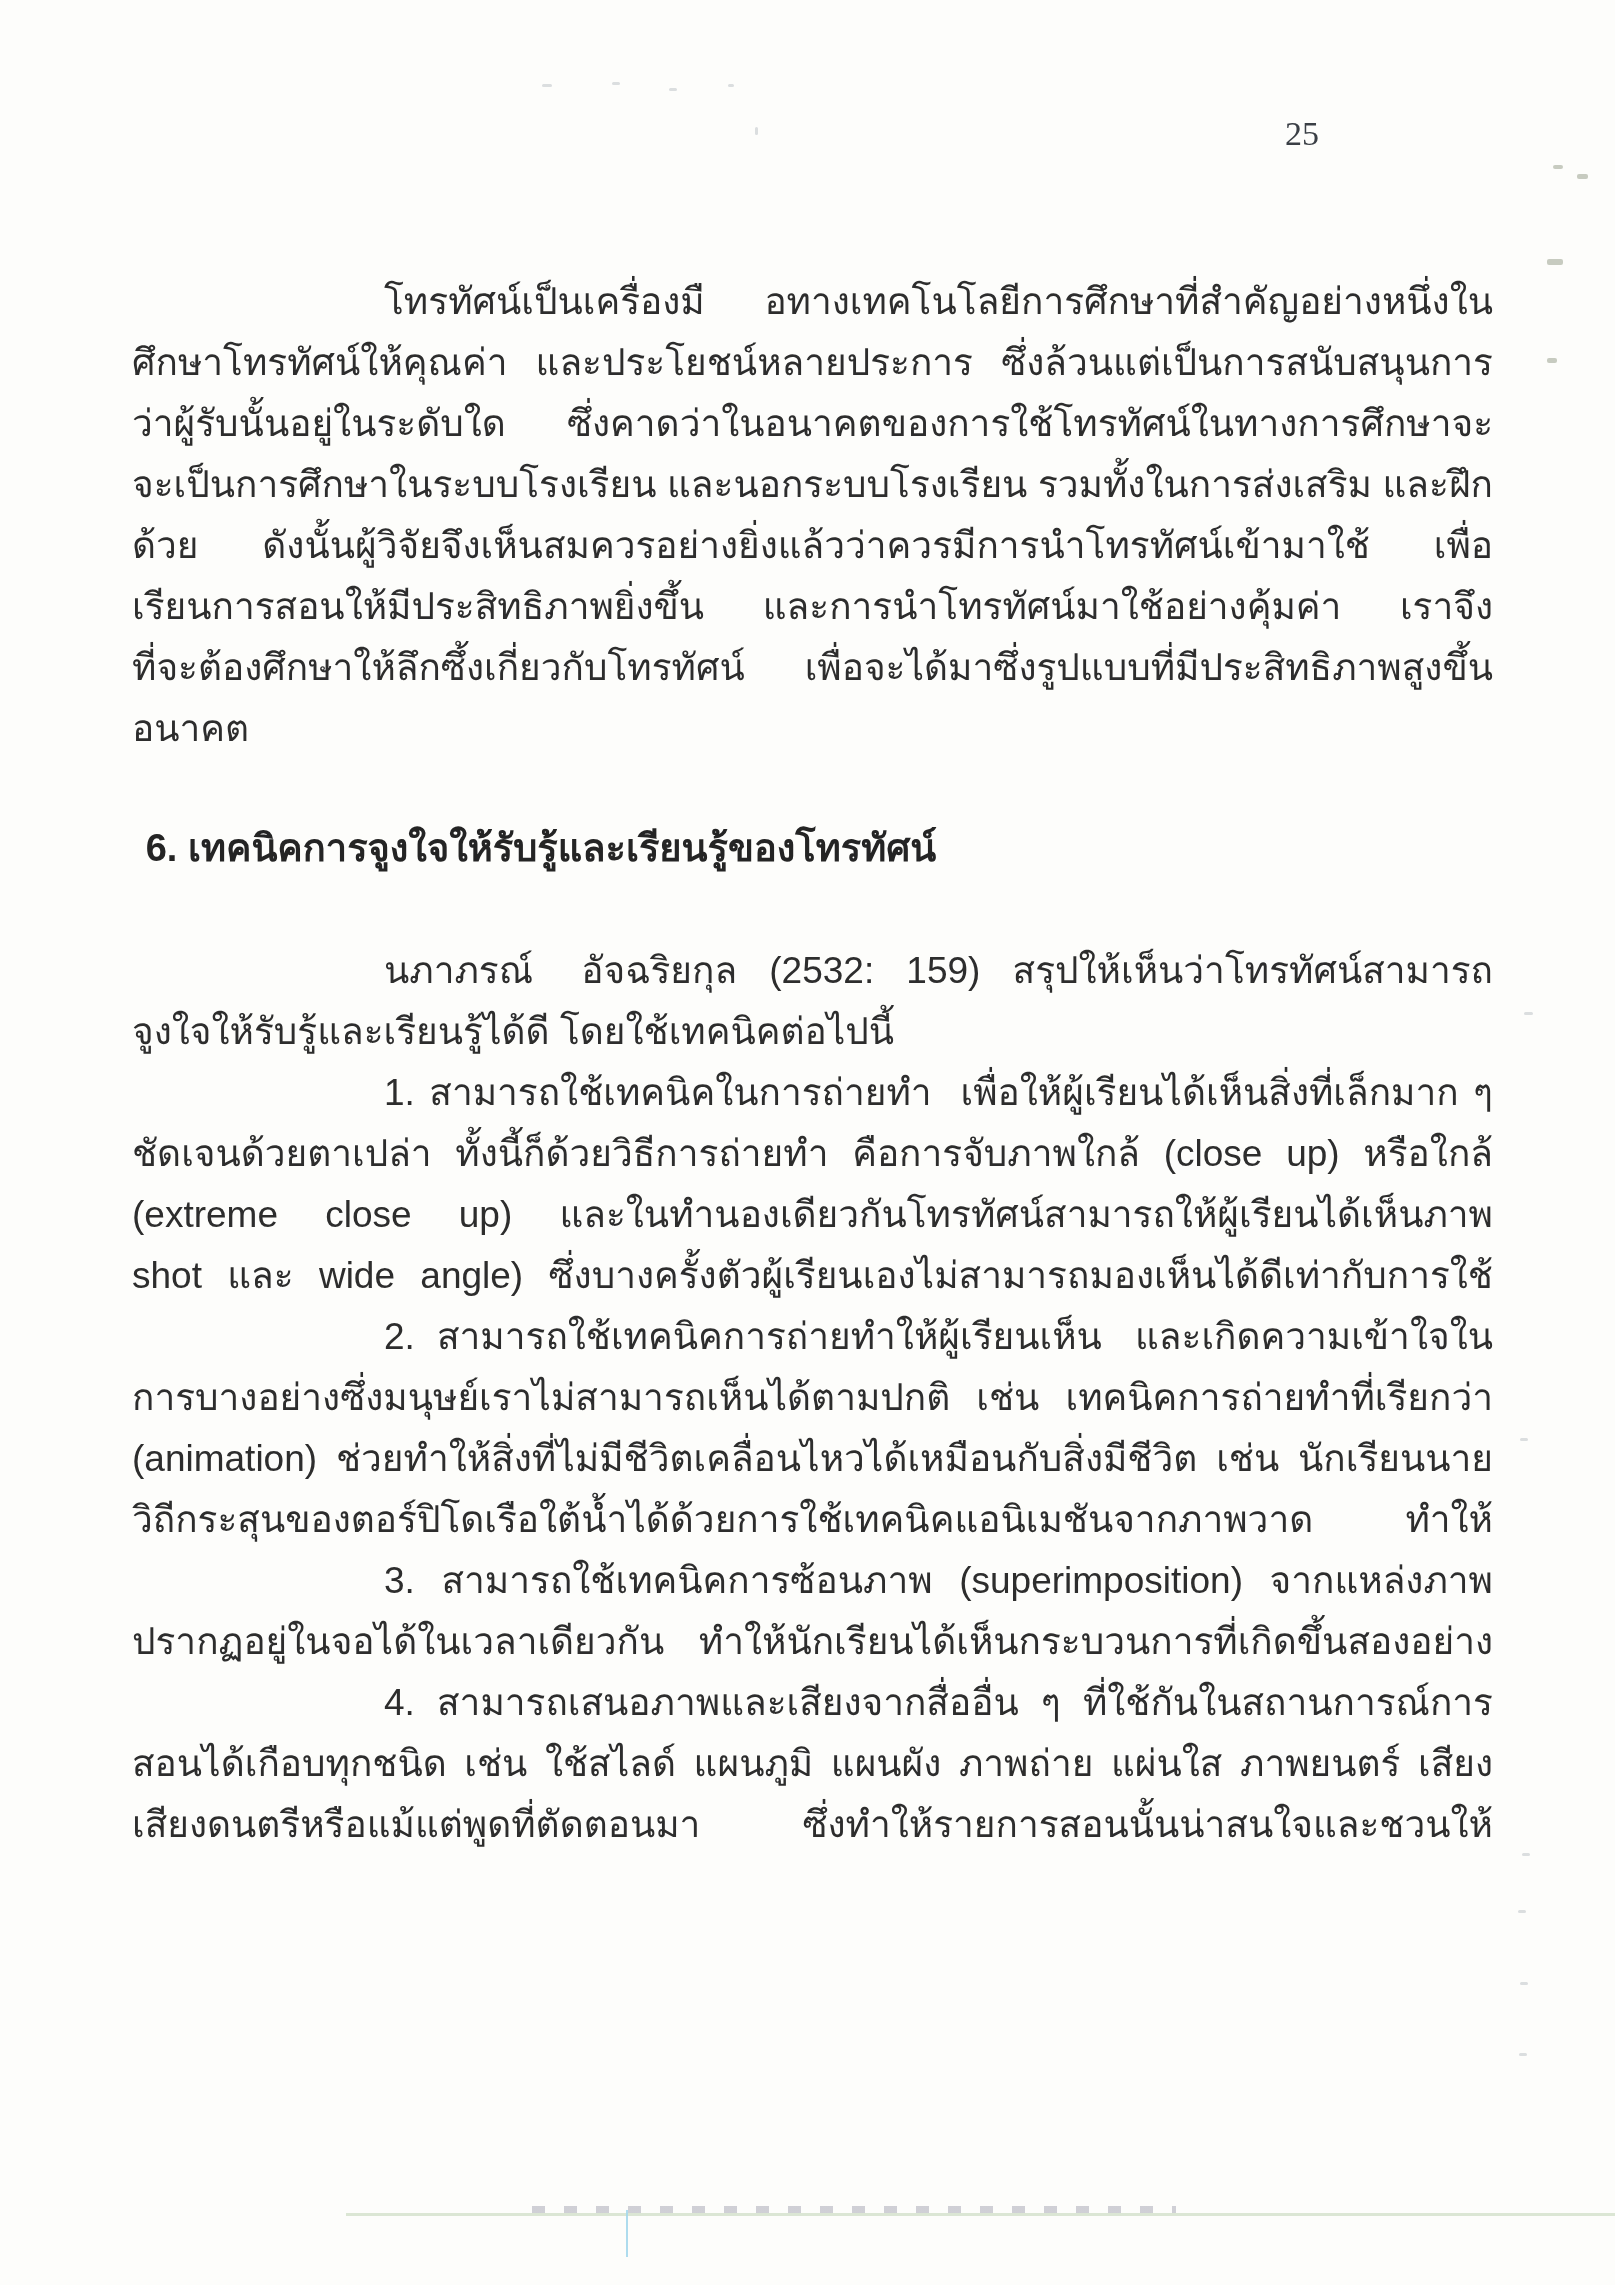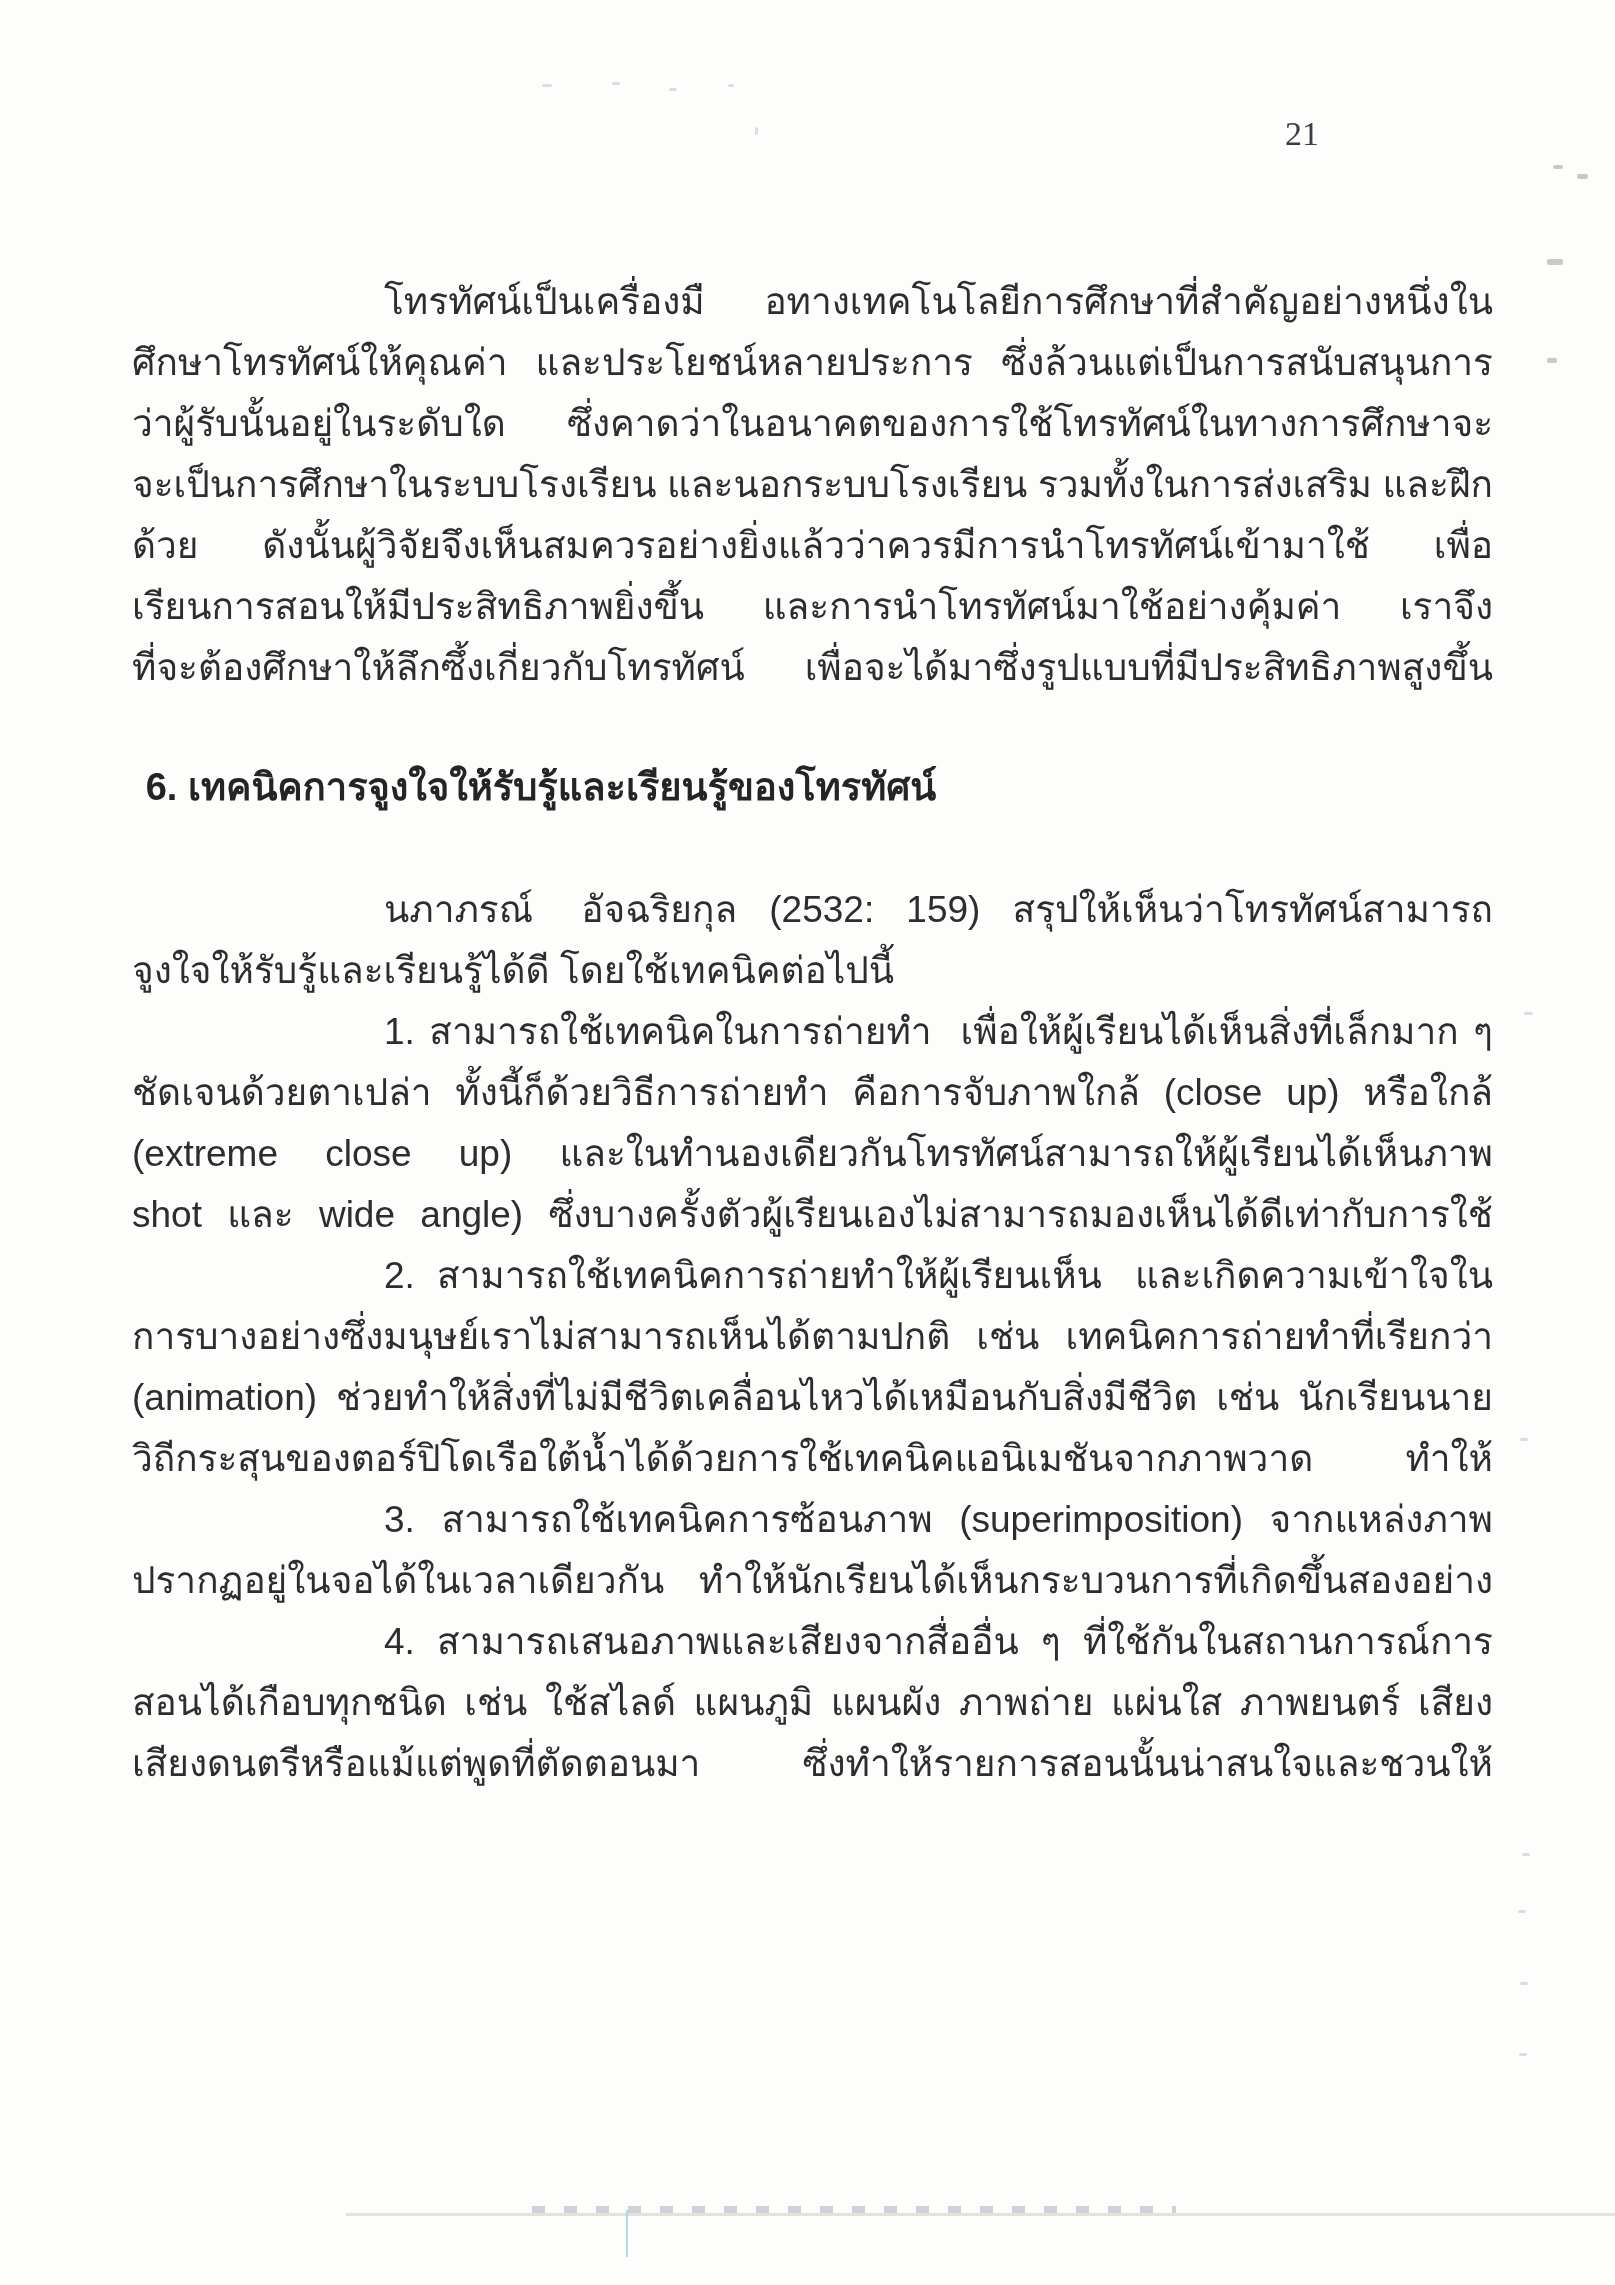--- a/index.html
+++ b/index.html
@@ -87,32 +87,33 @@
     height: 47px;
     background: #a5d8ec;
     opacity: 0.9;
   }
 </style>
 </head>
 <body>
 
 <div class="page">
 
-  <div class="page-number">21</div>
+  <div class="page-number">25</div>
 
   <div class="content">
 
     <div class="para">
         <div class="line line-indent">โทรทัศน์เป็นเครื่องมื อทางเทคโนโลยีการศึกษาที่สำคัญอย่างหนึ่งในด้านการ</div>
         <div class="line">ศึกษาโทรทัศน์ให้คุณค่า  และประโยชน์หลายประการ  ซึ่งล้วนแต่เป็นการสนับสนุนการเรียนรู้  ไม่</div>
         <div class="line">ว่าผู้รับนั้นอยู่ในระดับใด  ซึ่งคาดว่าในอนาคตของการใช้โทรทัศน์ในทางการศึกษาจะไปไกล  ไม่ว่า</div>
         <div class="line">จะเป็นการศึกษาในระบบโรงเรียน และนอกระบบโรงเรียน รวมทั้งในการส่งเสริม และฝึกอบรมอีก</div>
         <div class="line">ด้วย   ดังนั้นผู้วิจัยจึงเห็นสมควรอย่างยิ่งแล้วว่าควรมีการนำโทรทัศน์เข้ามาใช้   เพื่อปรับปรุงการ</div>
         <div class="line">เรียนการสอนให้มีประสิทธิภาพยิ่งขึ้น  และการนำโทรทัศน์มาใช้อย่างคุ้มค่า  เราจึงสมควรอย่างยิ่ง</div>
         <div class="line">ที่จะต้องศึกษาให้ลึกซึ้งเกี่ยวกับโทรทัศน์     เพื่อจะได้มาซึ่งรูปแบบที่มีประสิทธิภาพสูงขึ้นต่อไปใน</div>
+        <div class="line line-last">อนาคต</div>
       </div>
 
     <div class="section-heading">6. เทคนิคการจูงใจให้รับรู้และเรียนรู้ของโทรทัศน์</div>
 
     <div class="para">
         <div class="line line-indent">นภาภรณ์   อัจฉริยกุล  (2532:  159)  สรุปให้เห็นว่าโทรทัศน์สามารถทำให้เกิดการ</div>
         <div class="line line-last">จูงใจให้รับรู้และเรียนรู้ได้ดี โดยใช้เทคนิคต่อไปนี้</div>
         <div class="line line-indent">1. สามารถใช้เทคนิคในการถ่ายทำ  เพื่อให้ผู้เรียนได้เห็นสิ่งที่เล็กมาก ๆ  ได้อย่าง</div>
         <div class="line">ชัดเจนด้วยตาเปล่า  ทั้งนี้ก็ด้วยวิธีการถ่ายทำ  คือการจับภาพใกล้  (close  up)  หรือใกล้มากที่สุด</div>
         <div class="line">(extreme  close  up)  และในทำนองเดียวกันโทรทัศน์สามารถให้ผู้เรียนได้เห็นภาพกว้างไกล  (long</div>

